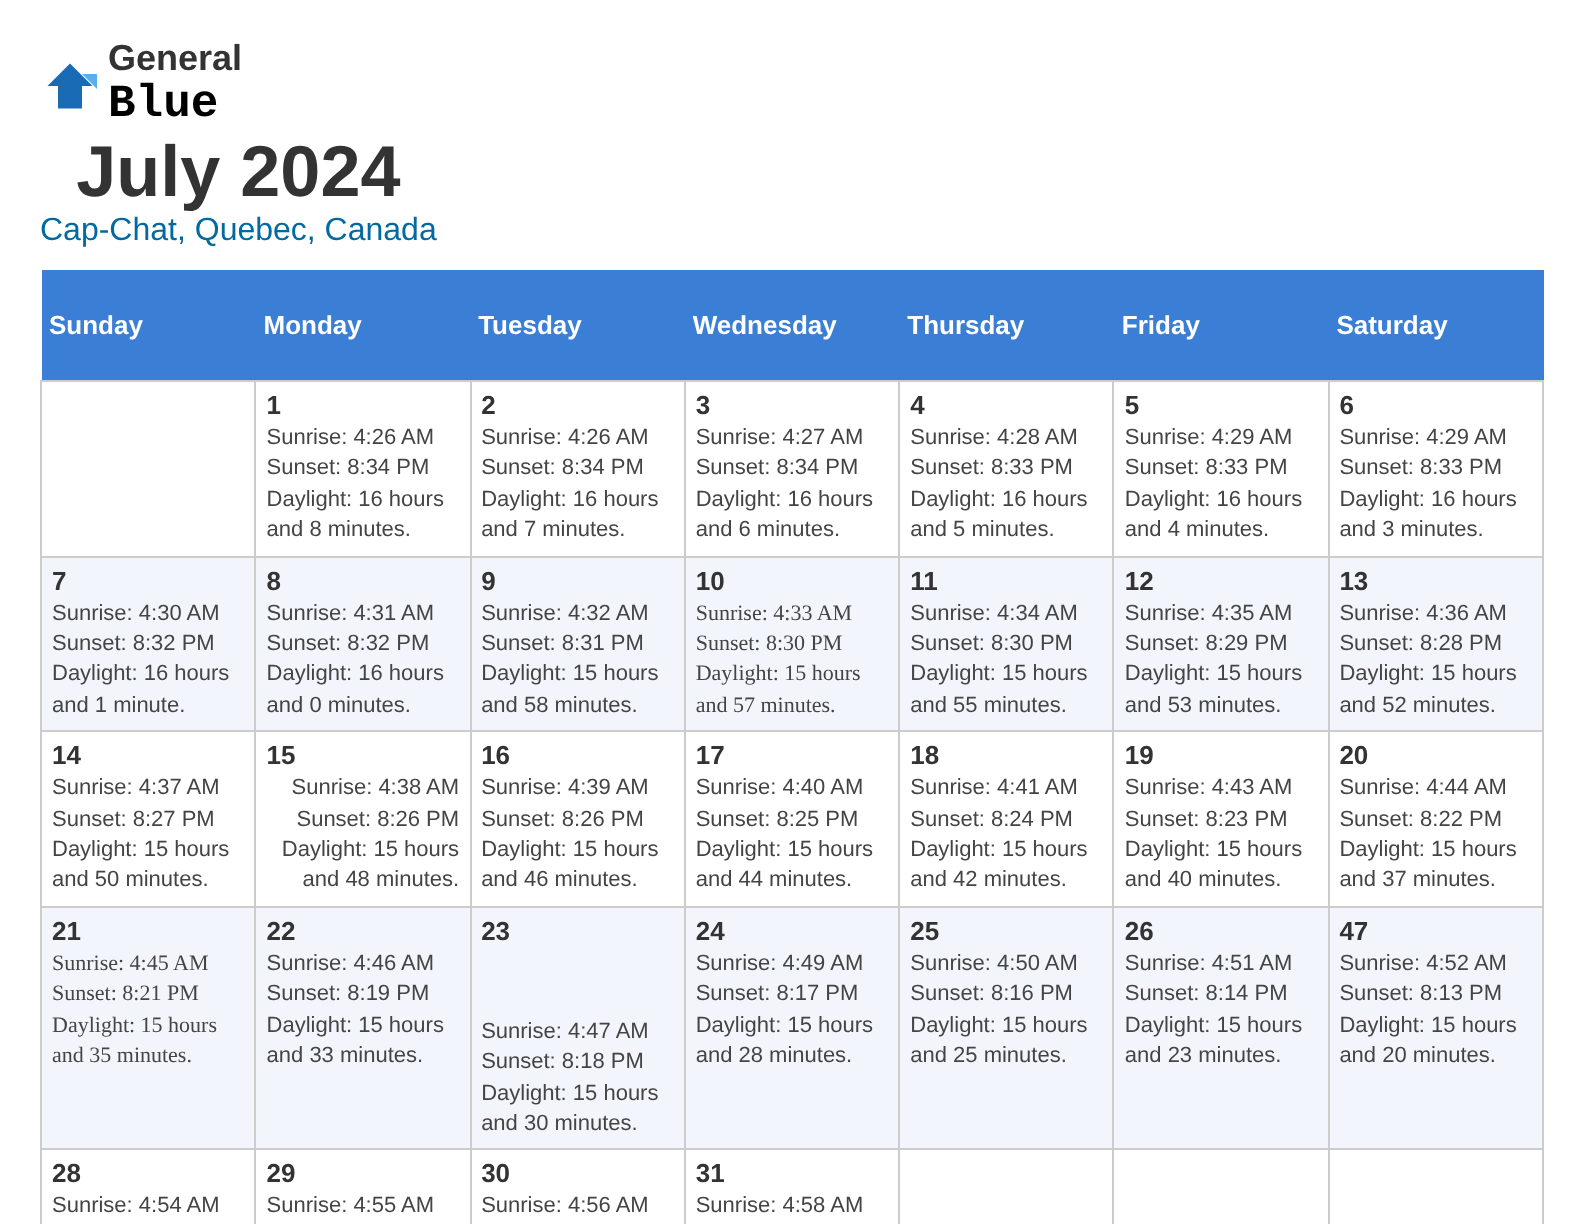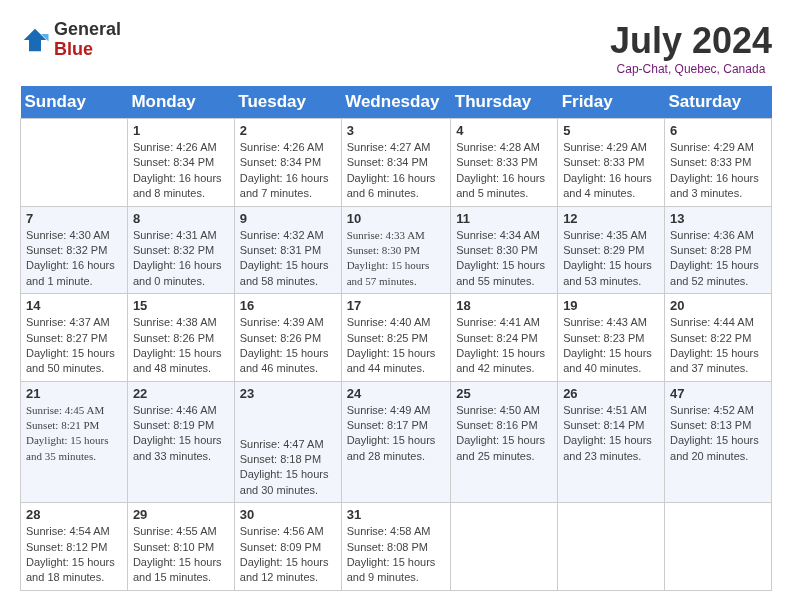--- a/index.html
+++ b/index.html
@@ -8,68 +8,70 @@
       background: #fff;
       width: 792px;
       min-height: 612px;
       padding: 20px;
     }
     .header {
       display: flex;
       justify-content: space-between;
       align-items: flex-start;
       margin-bottom: 10px;
+      flex-direction: column;
     }
     .logo {
       display: flex;
       align-items: center;
       gap: 4px;
     }
     .logo-text {
       display: flex;
       flex-direction: column;
       line-height: 1.1;
     }
     .logo-general {
       font-size: 18px;
       font-weight: bold;
       color: #333;
     }
     .logo-blue {
-      font-size: 18px;
-      font-weight: bold;
-      color: #b91c1c;
+      font-size: 23px;
+      font-weight: bold;
+      color: #000000;
+      font-family: Liberation Mono, monospace;
     }
     .logo-icon {
       width: 30px;
       height: 30px;
     }
     .title-area {
       text-align: center;
     }
     .main-title {
       font-size: 36px;
       font-weight: bold;
       color: #333;
     }
     .subtitle {
-      font-size: 12px;
-      color: #701a75;
+      font-size: 16px;
+      color: #0369a1;
     }
     table {
       width: 100%;
       border-collapse: collapse;
       font-size: 11px;
     }
     thead th {
       background-color: #3a7fd5;
       color: #fff;
-      padding: 6px 4px;
+      padding: 20px 4px;
       text-align: left;
-      font-size: 17px;
+      font-size: 13px;
       font-weight: bold;
     }
     tbody tr {
       vertical-align: top;
     }
     tbody td {
       border: 1px solid #ccc;
       padding: 4px 5px;
       vertical-align: top;
       min-height: 80px;
@@ -230,21 +232,21 @@
       <tr>
         <td>
           <span class="day-number">14</span>
           <div class="day-info" style="white-space: pre-line;">Sunrise: 4:37 AM
 Sunset: 8:27 PM
 Daylight: 15 hours
 and 50 minutes.</div>
         </td>
         <td>
           <span class="day-number">15</span>
-          <div class="day-info" style="white-space: pre-line;">Sunrise: 4:38 AM
+          <div class="day-info" style="white-space: pre-line; text-align: right;">Sunrise: 4:38 AM
 Sunset: 8:26 PM
 Daylight: 15 hours
 and 48 minutes.</div>
         </td>
         <td>
           <span class="day-number">16</span>
           <div class="day-info" style="white-space: pre-line;">Sunrise: 4:39 AM
 Sunset: 8:26 PM
 Daylight: 15 hours
 and 46 minutes.</div>

